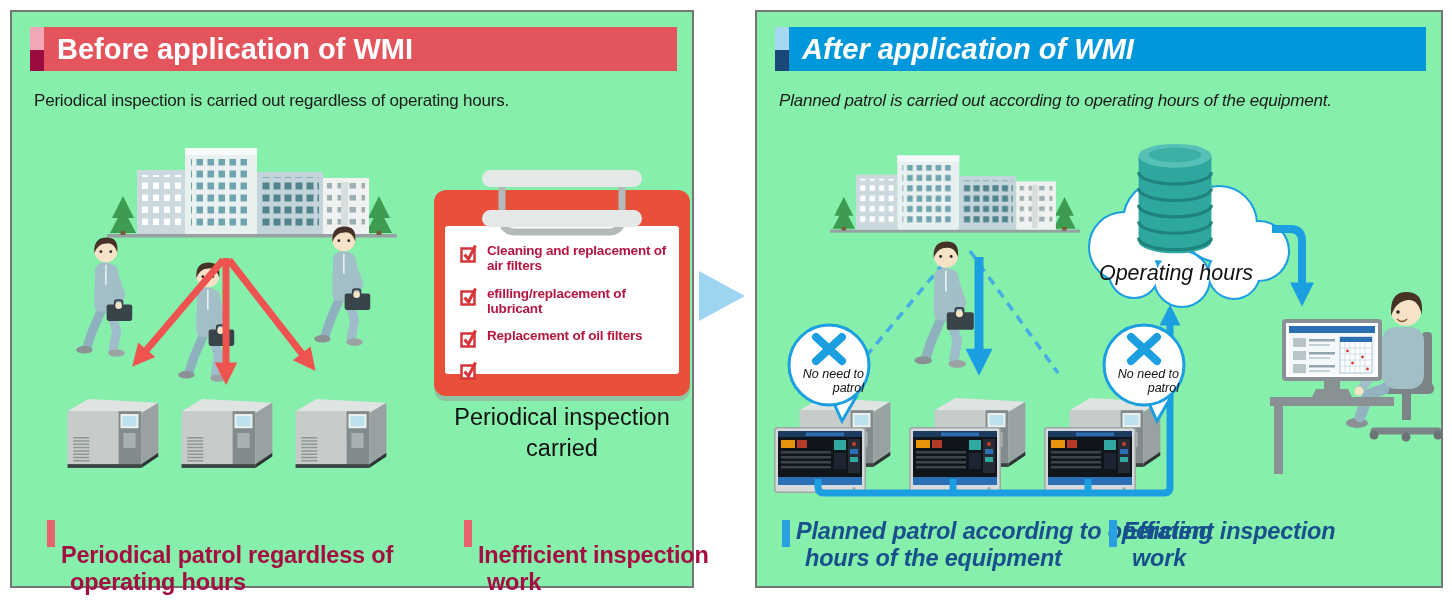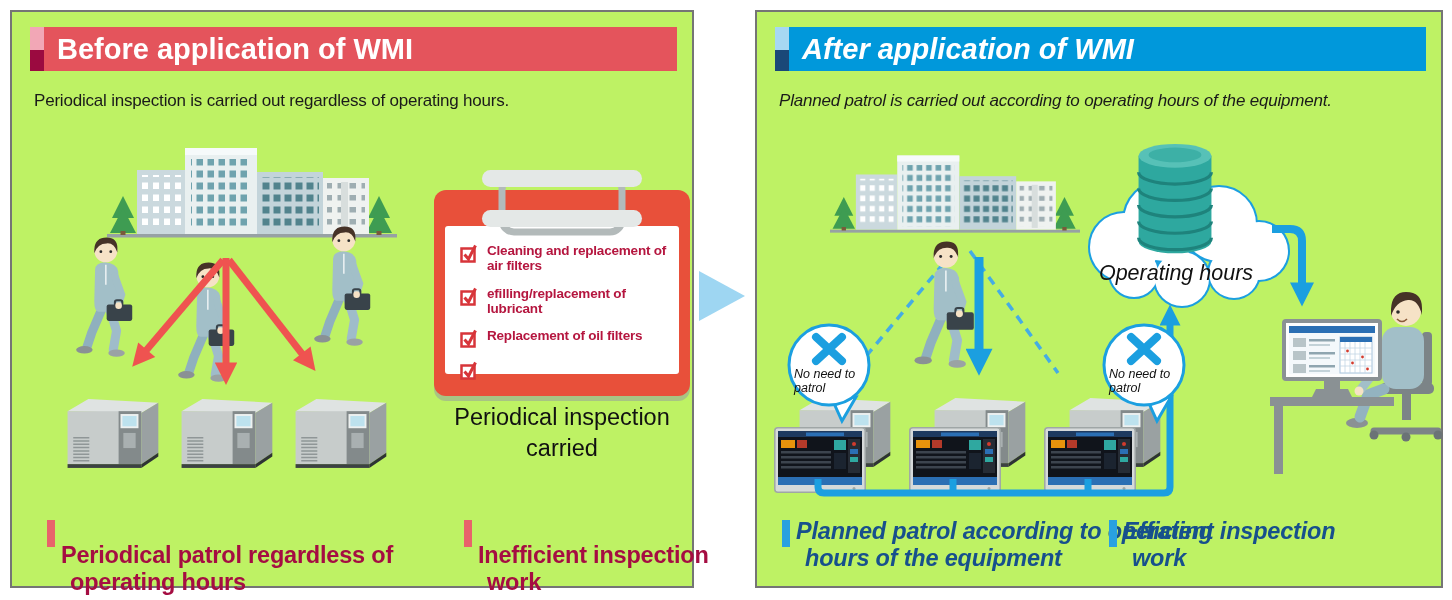--- a/index.html
+++ b/index.html
@@ -1,19 +1,19 @@
 <!DOCTYPE html>
 <html><head>
 <meta charset="utf-8">
 <style>
   html,body{margin:0;padding:0;background:#fff;}
   body{font-family:"Liberation Sans",sans-serif;width:1452px;height:600px;position:relative;}
   *{box-sizing:border-box;}
   .stage{position:absolute;inset:0;}
-  .panel{position:absolute;top:10px;height:578px;background:#bef264;border:2px solid #757575;}
+  .panel{position:absolute;top:10px;height:578px;background:#86efac;border:2px solid #757575;}
   .panel.before{left:10px;width:684px;}
   .panel.after{left:755px;width:688px;font-style:italic;}
   .hdr{position:absolute;left:18px;right:15px;top:15px;height:44px;display:flex;align-items:stretch;}
   .before .hdr{background:#E4545C;}
   .after  .hdr{background:#0098DB;}
   .accent{width:14px;flex:none;}
   .before .accent{background:linear-gradient(#F2A7B6 0 52%, #9B0A40 52% 100%);}
   .after  .accent{background:linear-gradient(#A6D8F2 0 52%, #1A4878 52% 100%);}
   .hdr h2{margin:0 0 0 13px;align-self:center;color:#fff;font-size:29px;font-weight:bold;letter-spacing:0;}
   .desc{position:absolute;top:76px;left:22px;margin:0;font-size:17px;color:#1A1A1A;line-height:1.5;letter-spacing:-0.2px;}
@@ -45,21 +45,21 @@
   .before .tk1{left:35px;width:372px;}
   .before .tk2{left:452px;width:252px;}
   .after .tk1{left:25px;width:435px;}
   .after .tk2{left:352px;width:260px;}
 
   
   .transition{position:absolute;left:699px;top:271px;width:0;height:0;
     border-top:25px solid transparent;border-bottom:25px solid transparent;border-left:46px solid #9ED6F2;}
 
   
-  .bubble-label{position:absolute;width:70px;text-align:left;font-size:12.5px;line-height:1.1;color:#111;z-index:5;}
+  .bubble-label{position:absolute;width:70px;text-align:right;font-size:12.5px;line-height:1.1;color:#111;z-index:5;}
   .bl1{left:37px;top:356px;}
   .bl2{left:352px;top:356px;}
 </style>
 </head>
 <body>
 
 <svg width="0" height="0" style="position:absolute" aria-hidden="true">
   <defs>
     <pattern id="pw-light" width="11" height="12" patternUnits="userSpaceOnUse">
         <rect x="2" y="2.5" width="6" height="6.5" fill="#FFFFFF"></rect>

